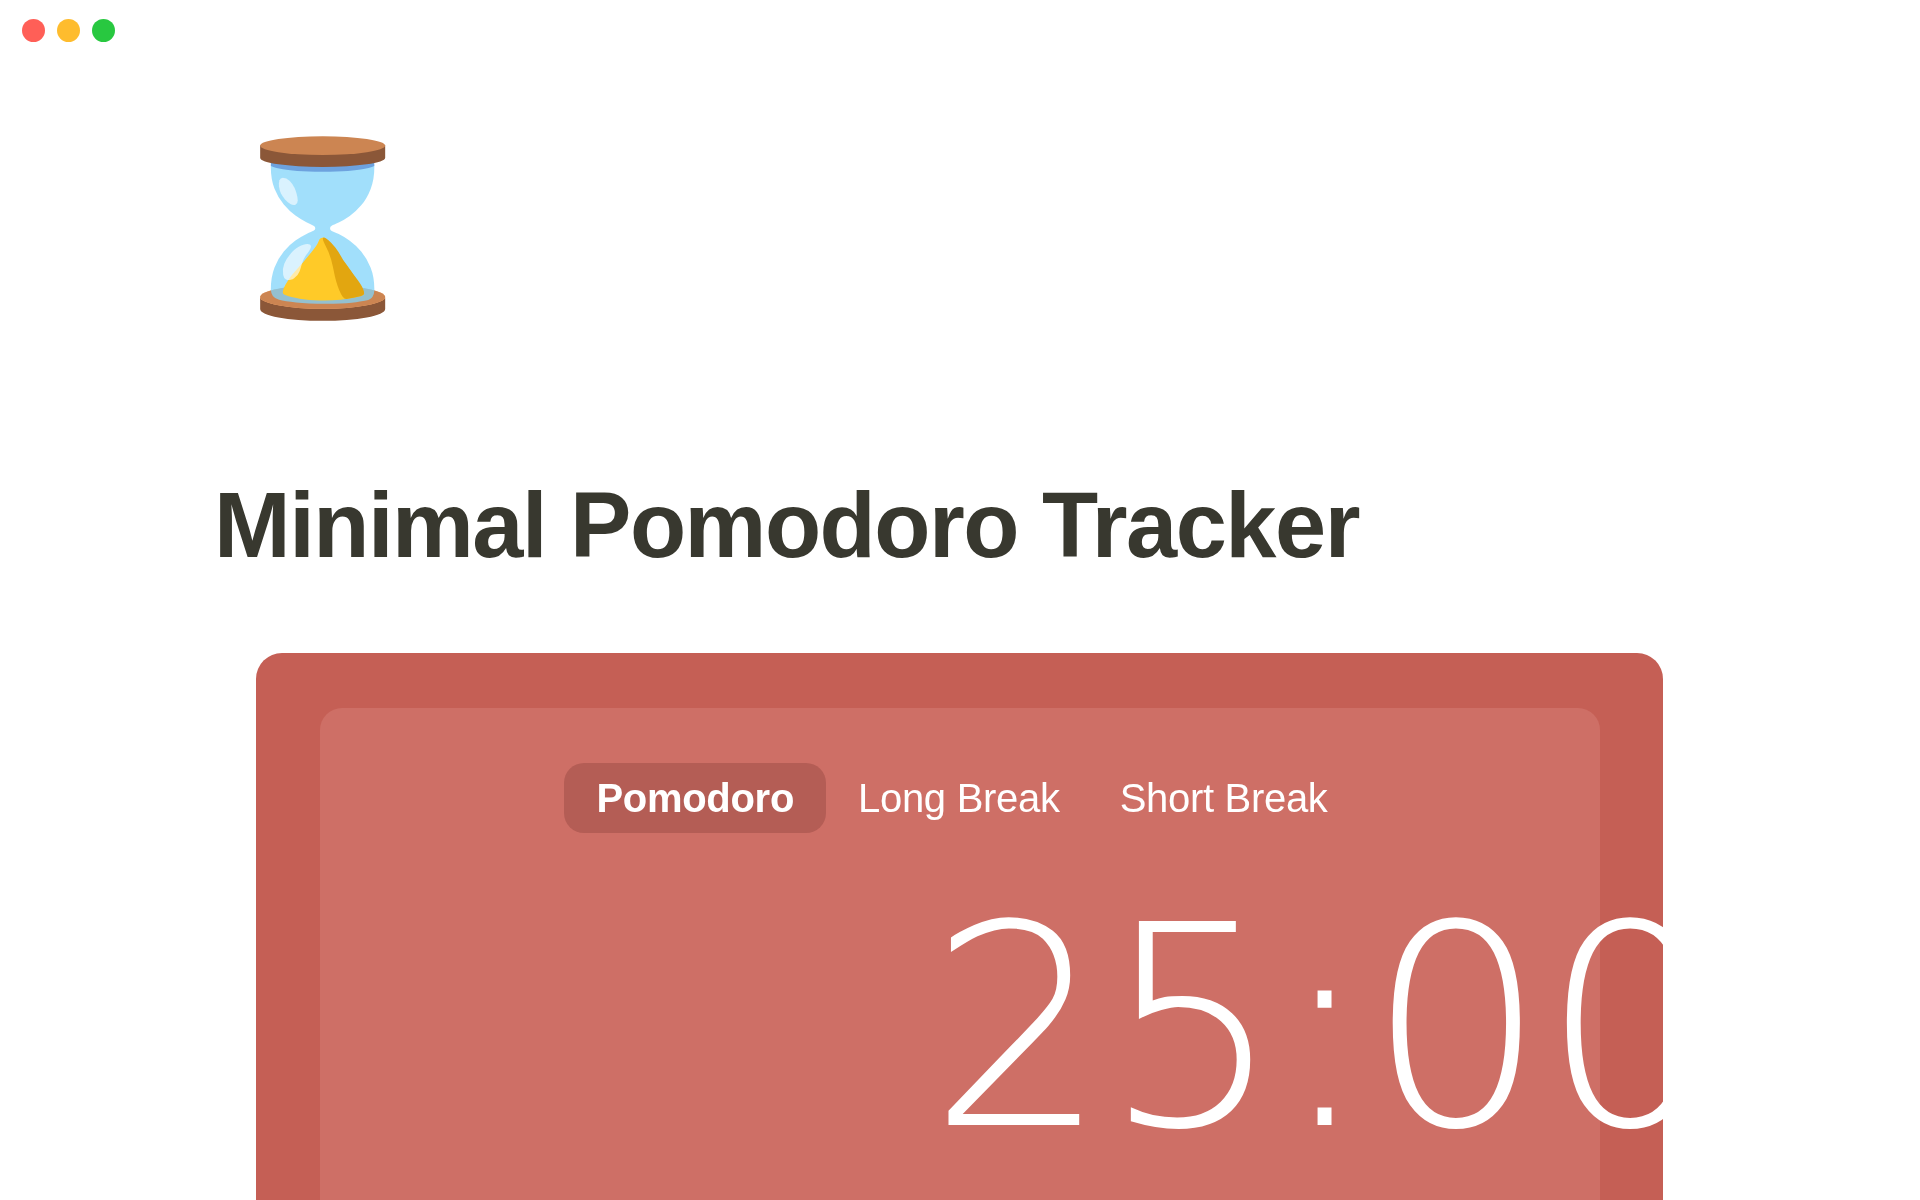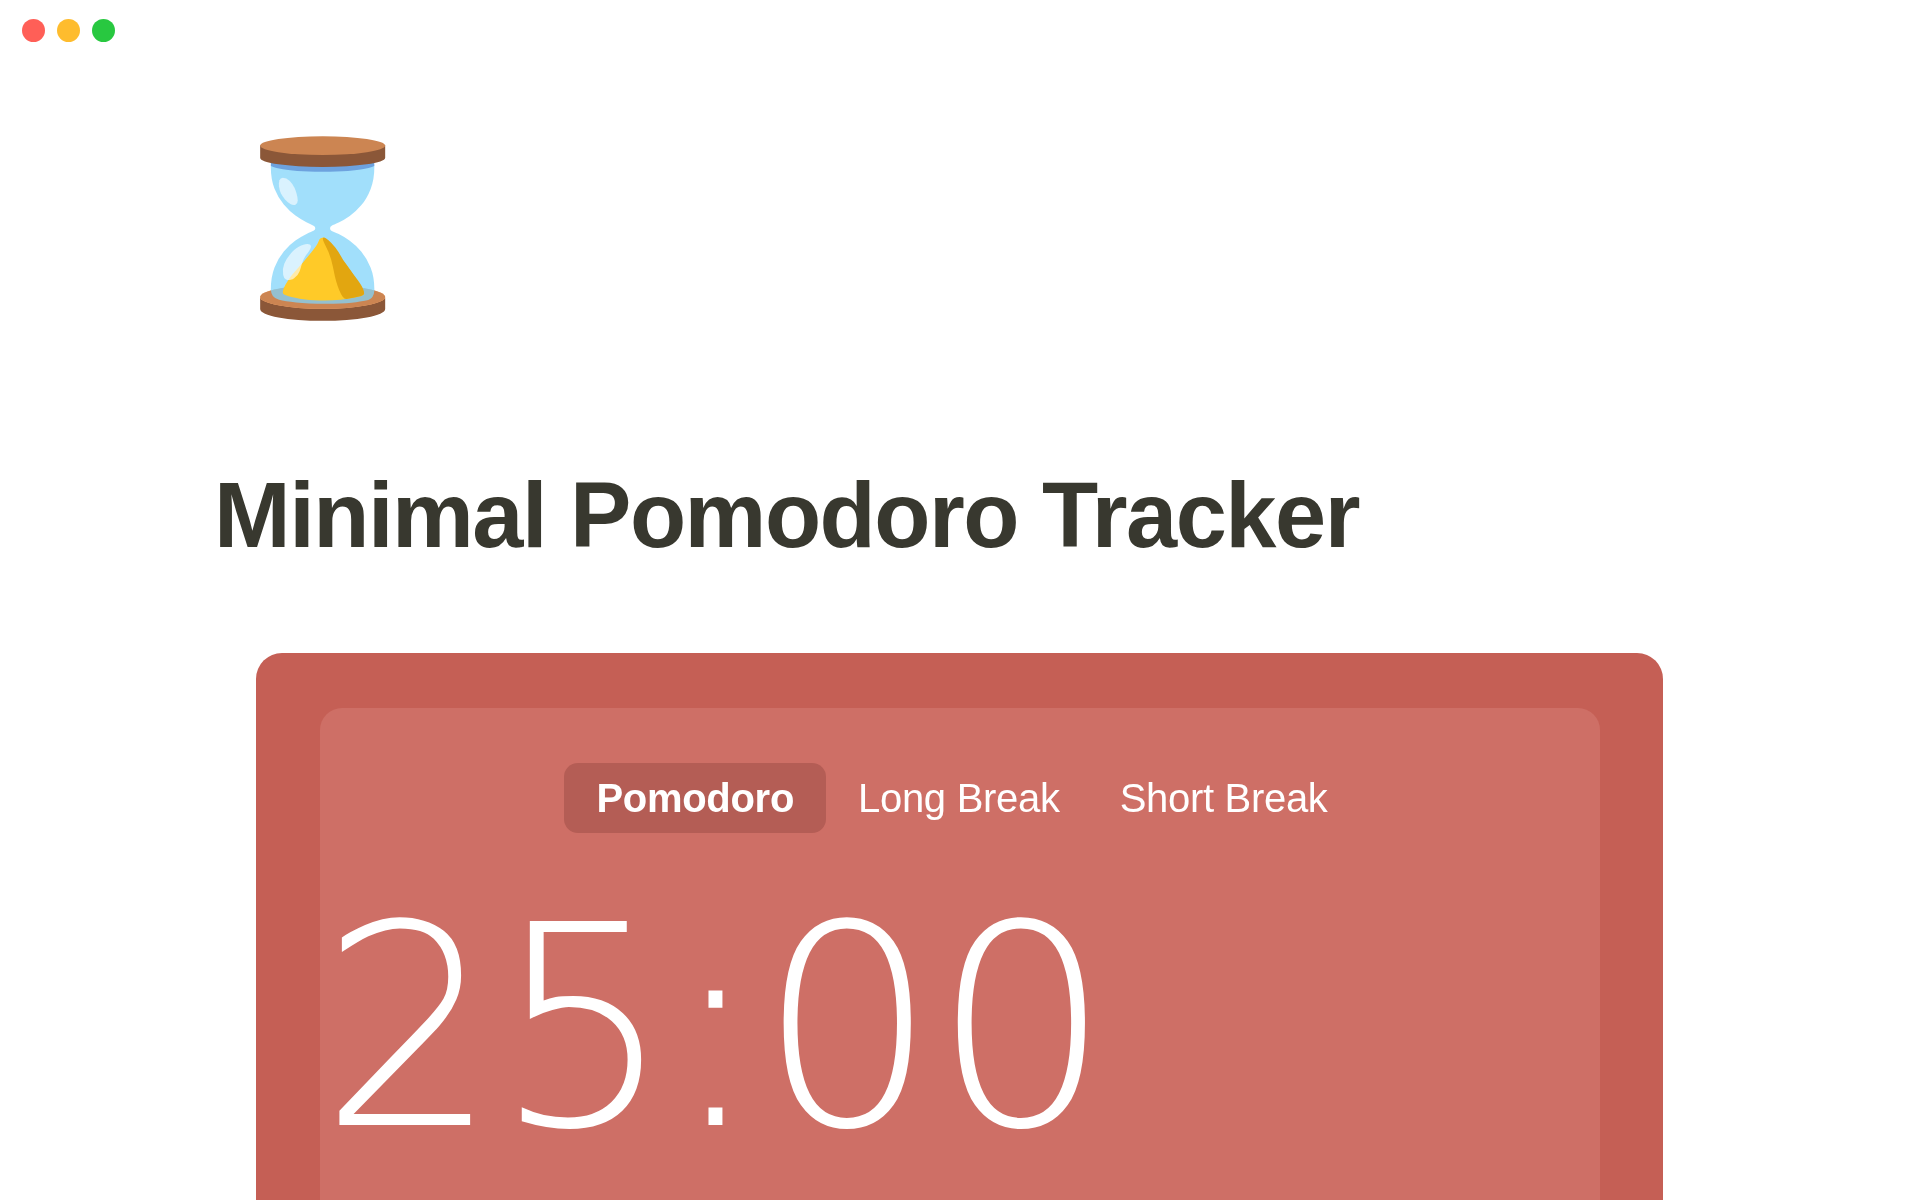--- a/index.html
+++ b/index.html
@@ -68,21 +68,21 @@
     height: 200px;
     font-size: 168px;
     line-height: 200px;
     text-align: left;
     user-select: none;
   }
 
   .page-title {
     position: absolute;
     left: 214px;
-    top: 397px;
+    top: 407px;
     width: 1500px;
     font-size: 92px;
     line-height: 112px;
     font-weight: bold;
     letter-spacing: -1.5px;
     color: #38382F;
     white-space: nowrap;
   }
 
   
@@ -116,21 +116,21 @@
     justify-content: center;
     align-items: center;
     gap: 0px;
   }
   .mode-tab {
     font-size: 40px;
     line-height: 40px;
     color: #ffffff;
     font-weight: normal;
     padding: 15px 28px;
-    border-radius: 14px;
+    border-radius: 20px;
     background: transparent;
     border: none;
     cursor: pointer;
     white-space: nowrap;
     font-family: "Liberation Sans", sans-serif;
     letter-spacing: -0.3px;
   }
   .mode-tab.active {
     background: #B45D55;
     font-weight: bold;
@@ -138,21 +138,21 @@
     padding-right: 32px;
   }
   .mode-tab + .mode-tab { margin-left: 4px; }
 
   
   .countdown {
     position: absolute;
     left: 0;
     top: 170px;
     width: 1396px;
-    text-align: left;
+    text-align: right;
     font-size: 280px;
     line-height: 300px;
     font-weight: 300;
     color: #ffffff;
     letter-spacing: -4px;
     font-family: "DejaVu Sans", sans-serif;
     user-select: none;
   }
 </style>
 </head>

